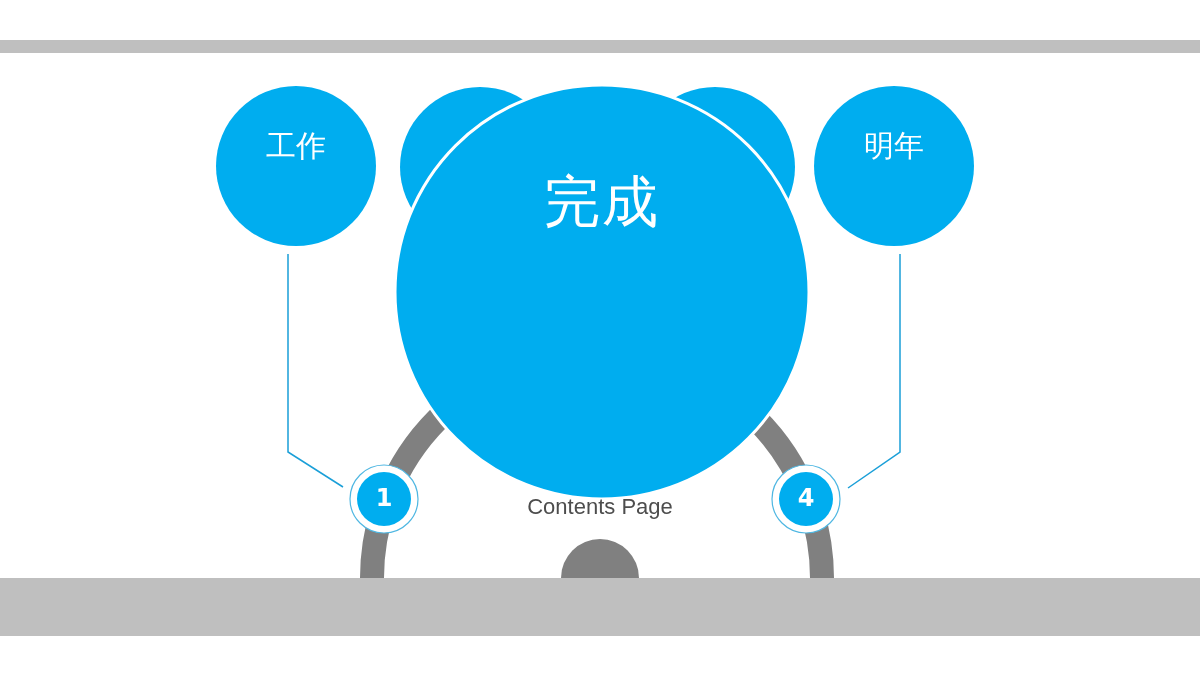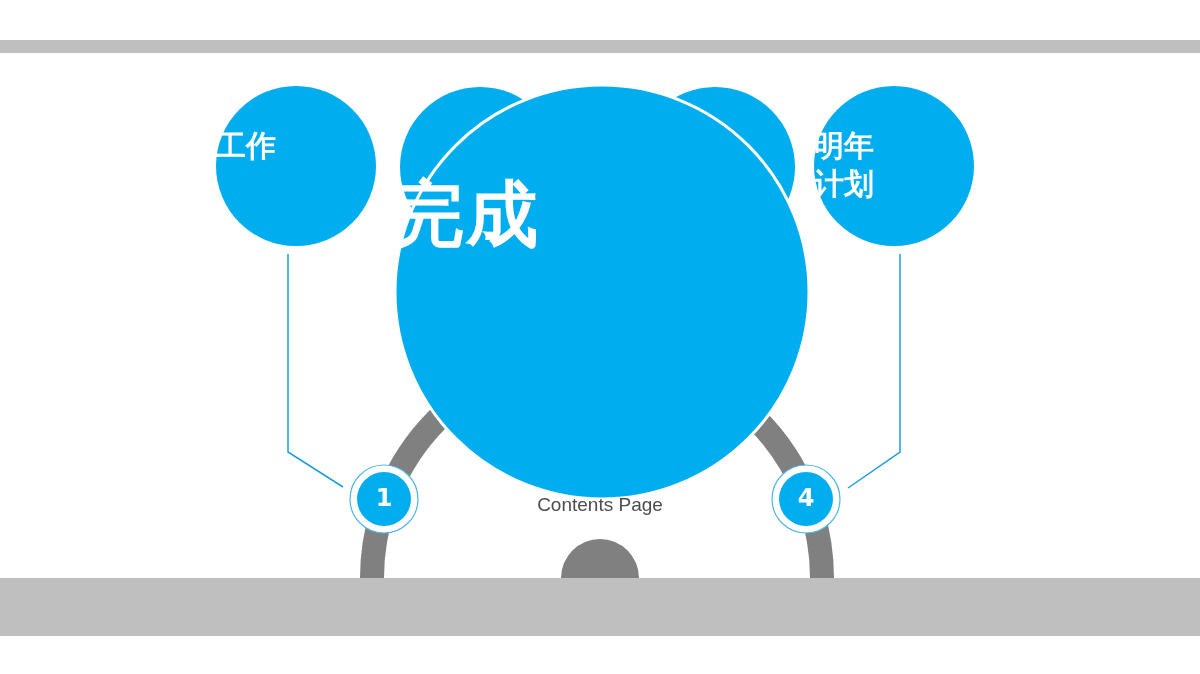--- a/index.html
+++ b/index.html
@@ -1,24 +1,24 @@
 <!DOCTYPE html>
 <html><head>
 <meta charset="utf-8">
 <style>
   html, body { margin:0; padding:0; }
   body { width:1200px; height:674px; background:#ffffff; position:relative; overflow:hidden; font-family:"DejaVu Sans", sans-serif; }
   .bar-top { position:absolute; left:0; top:40px; width:1200px; height:13px; background:#bfbfbf; }
   .bar-bottom { position:absolute; left:0; top:578px; width:1200px; height:58px; background:#bfbfbf; }
   svg.stage { position:absolute; left:0; top:0; }
-  .circle-label { position:absolute; color:#fff; font-weight:bold; line-height:1.25; font-family:"DejaVu Sans", sans-serif; }
+  .circle-label { position:absolute; color:#fff; font-weight:normal; text-align:center; line-height:1.25; font-family:"DejaVu Sans", sans-serif; }
   .small-label { font-size:30px; width:160px; }
-  .big-label { font-size:72px; width:420px; line-height:1.5; letter-spacing:2px; }
+  .big-label { font-size:56px; width:420px; line-height:1.5; letter-spacing:2px; }
   .badge-num { position:absolute; color:#fff; font-weight:bold; font-size:24px; width:40px; text-align:center; font-family:"DejaVu Sans", sans-serif; }
-  .subtitle { position:absolute; left:500px; top:494px; width:200px; text-align:center; font-size:19px; color:#4d4d4d; font-family:"Liberation Sans", sans-serif; }
+  .subtitle { position:absolute; left:500px; top:494px; width:200px; text-align:center; font-size:22px; color:#4d4d4d; font-family:"Liberation Sans", sans-serif; }
 </style>
 </head>
 <body>
 
 <div class="bar-top"></div>
 
 <svg class="stage" width="1200" height="674" viewBox="0 0 1200 674">
 
   <path d="M 372 578 A 225 225 0 0 1 822 578" fill="none" stroke="#808080" stroke-width="24"></path>
 
@@ -39,21 +39,20 @@
   <circle cx="806" cy="499" r="34" fill="#ffffff" stroke="#4fb7e2" stroke-width="1.2"></circle>
   <circle cx="806" cy="499" r="27" fill="#00adef"></circle>
 </svg>
 
 <div class="circle-label small-label" style="left:216px; top:127px;">
   <div>工作</div>
 </div>
 
 <div class="circle-label small-label" style="left:814px; top:127px;">
   <div>明年</div>
-  <div>计划</div>
 </div>
 
 <div class="circle-label big-label" style="left:392px; top:160px;">
   <div>完成</div>
 </div>
 
 <div class="badge-num" style="left:364px; top:484px;">1</div>
 <div class="badge-num" style="left:786px; top:484px;">4</div>
 
 <div class="subtitle">Contents Page</div>

